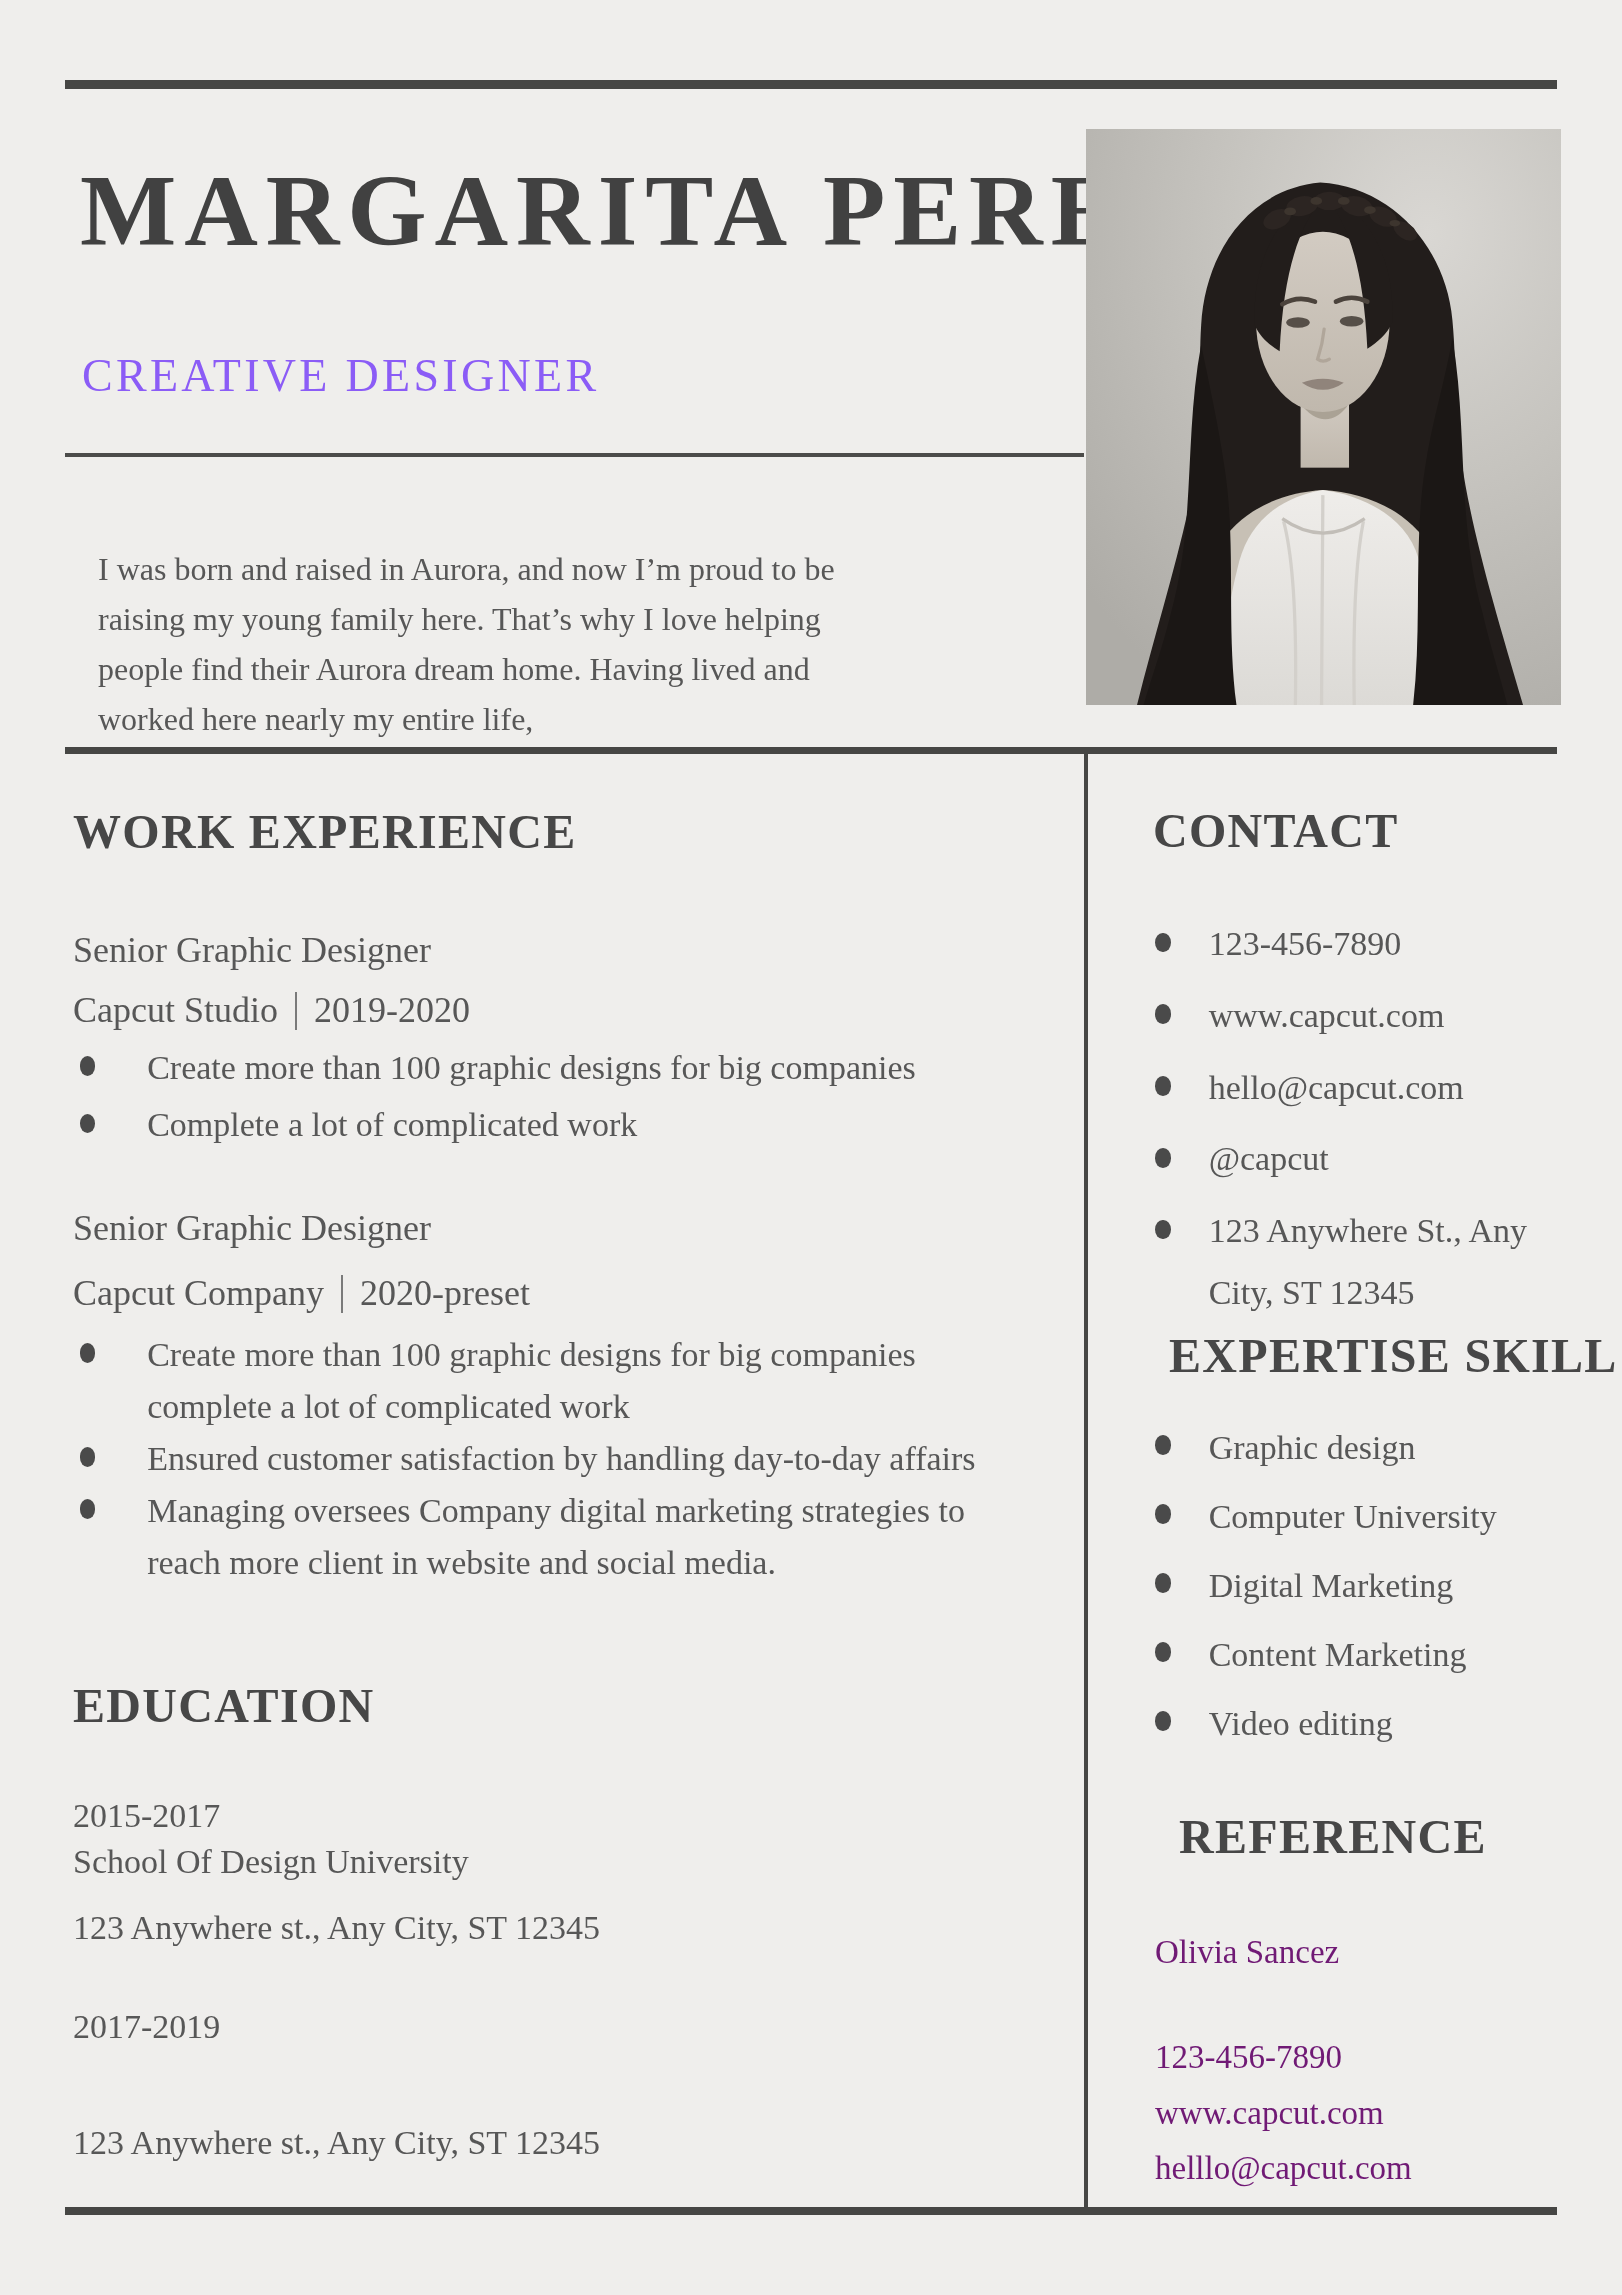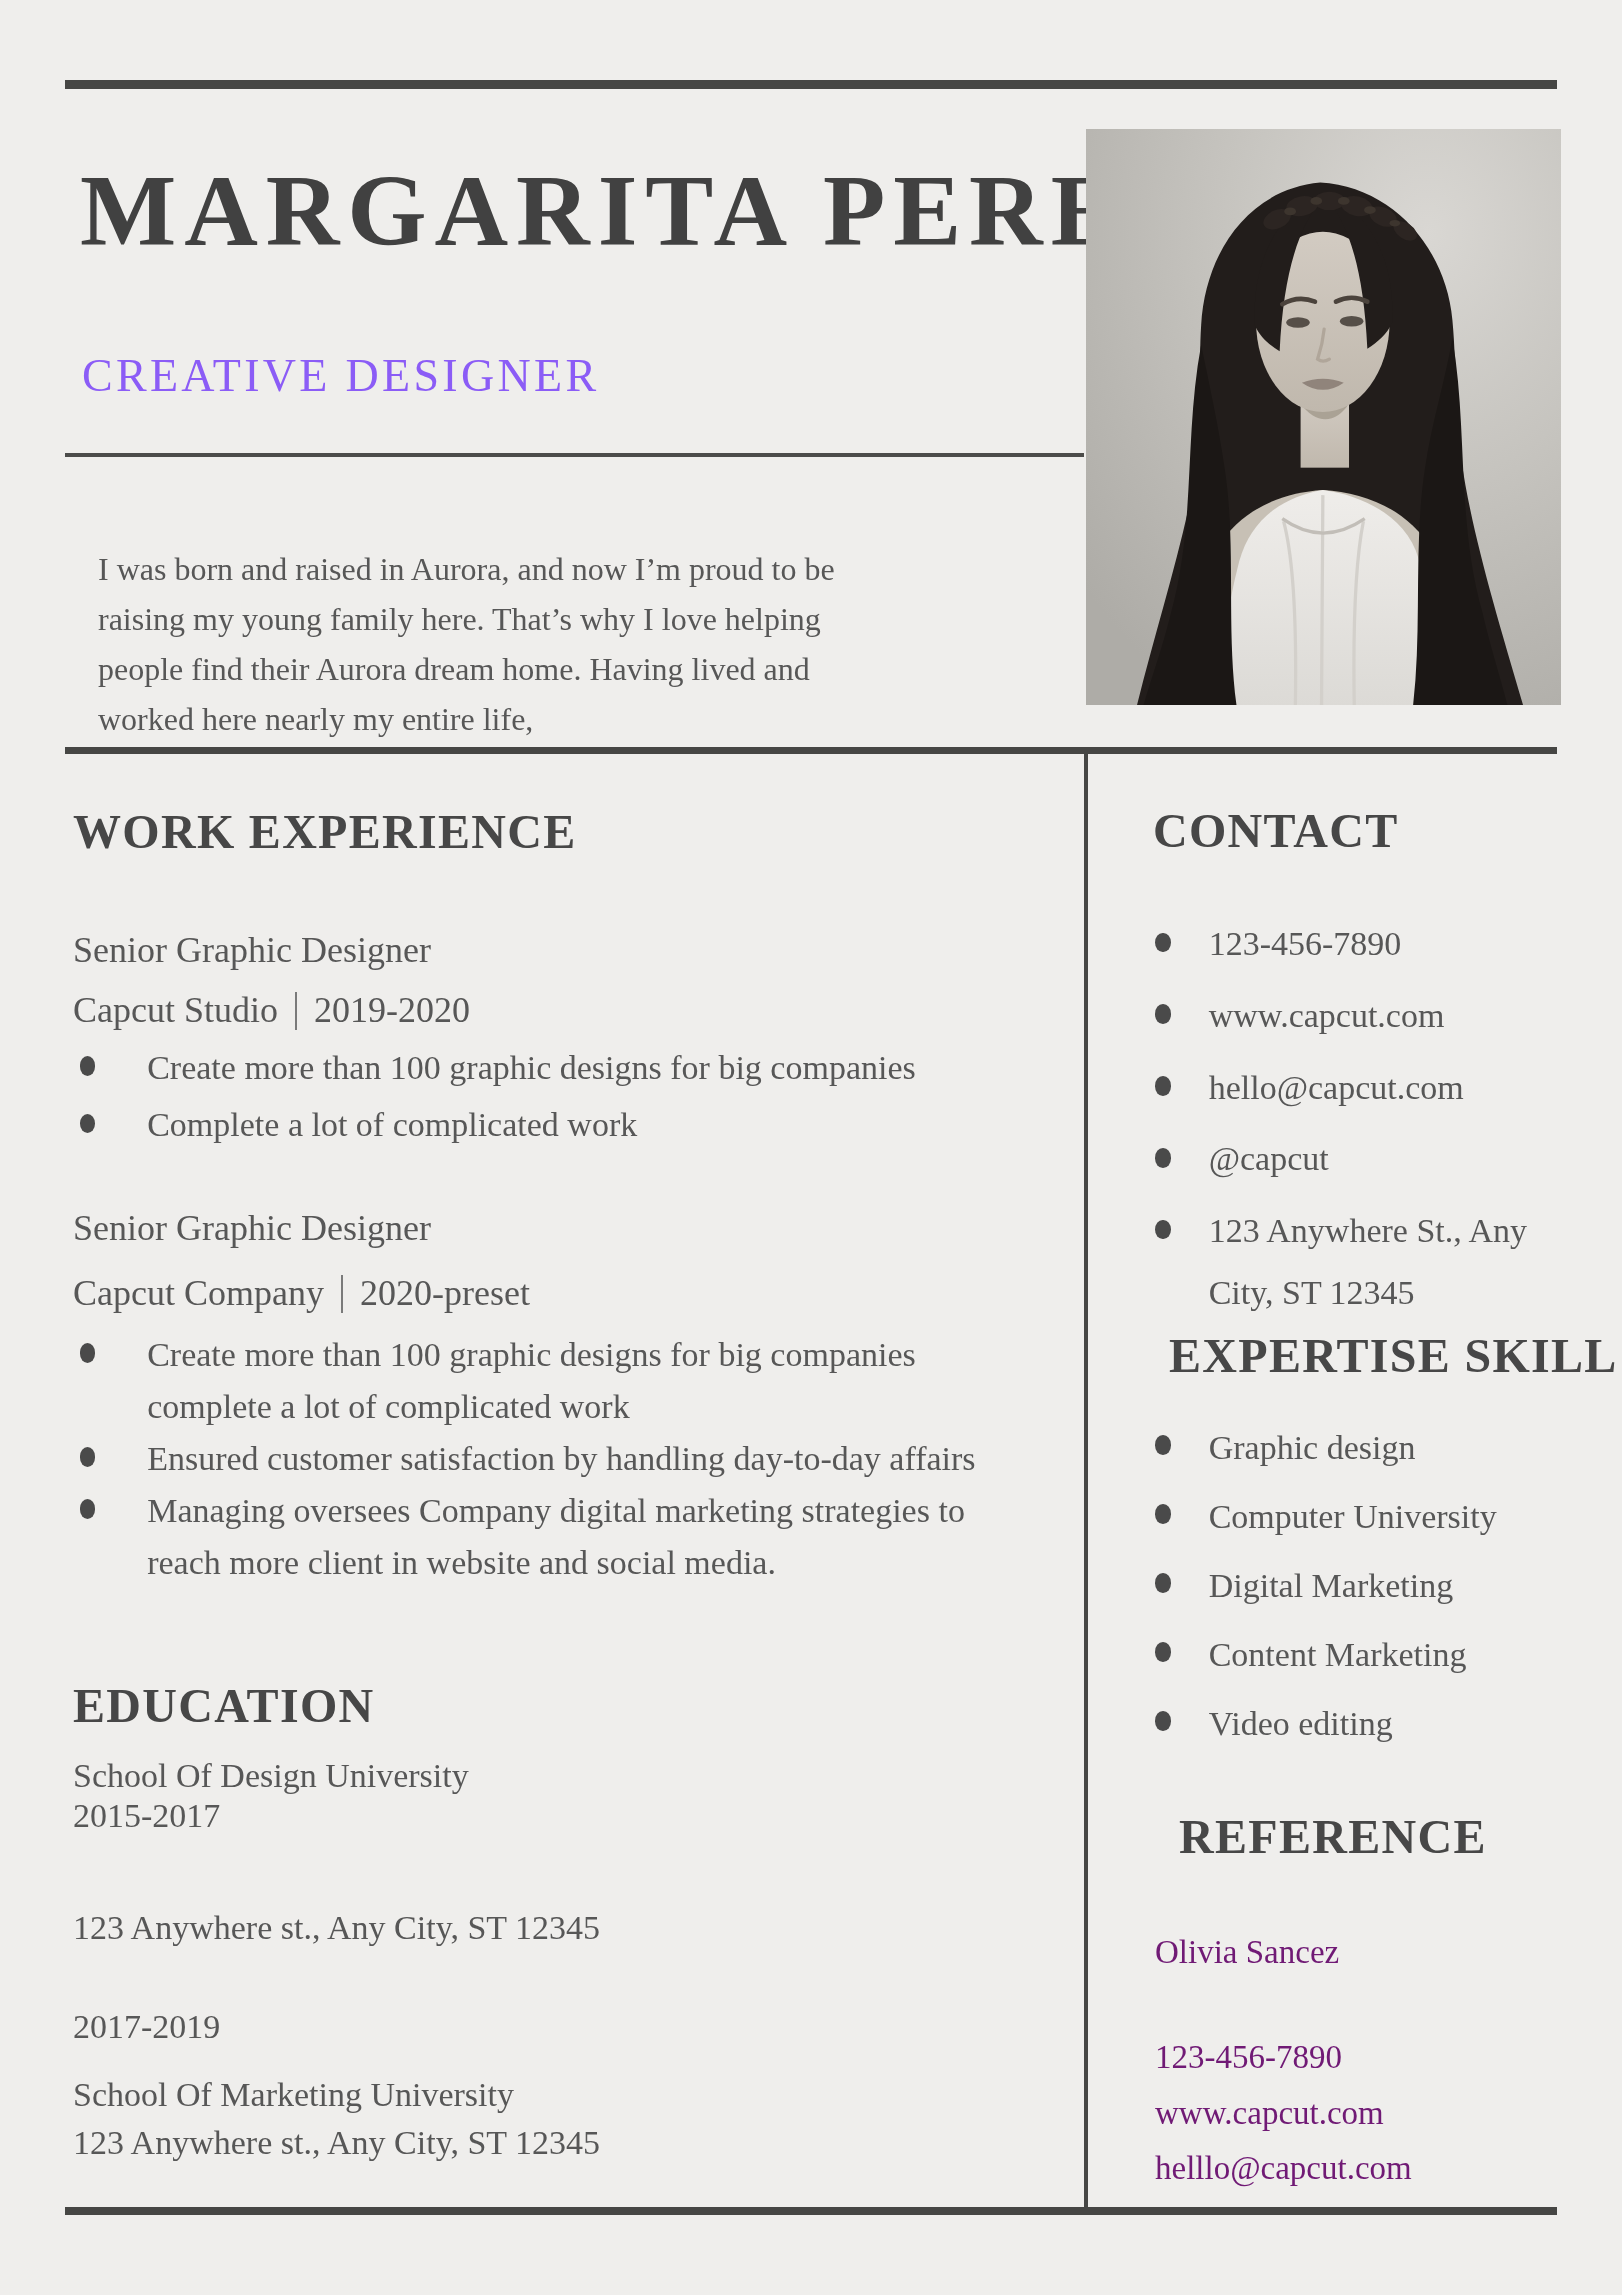--- a/index.html
+++ b/index.html
@@ -209,25 +209,24 @@
     </li>
     <li>
       <span class="dot"></span>
       <span class="txt" style="white-space:normal;">Managing oversees Company digital marketing strategies to reach more client in website and social media.</span>
     </li>
   </ul>
 
   <div class="h" style="left:73px;top:1678px;">EDUCATION</div>
 
   <div class="eduline" style="left:73px;top:1797px;">2015-2017</div>
-  <div class="eduline" style="left:73px;top:1757px;">School Of Design University</div>
+  <div class="eduline" style="left:73px;top:1843px;">School Of Design University</div>
   <div class="eduline" style="left:73px;top:1909px;">123 Anywhere st., Any City, ST 12345</div>
 
   <div class="eduline" style="left:73px;top:2008px;">2017-2019</div>
-  <div class="eduline" style="left:73px;top:2076px;">School Of Marketing University</div>
   <div class="eduline" style="left:73px;top:2124px;">123 Anywhere st., Any City, ST 12345</div>
 
   <div class="h" style="left:1153px;top:803px;">CONTACT</div>
   <ul class="blist side-b contact-b" style="left:1155px;top:913px;">
     <li>
       <span class="dot"></span>
       <span class="txt">123-456-7890</span>
     </li>
     <li>
       <span class="dot"></span>

